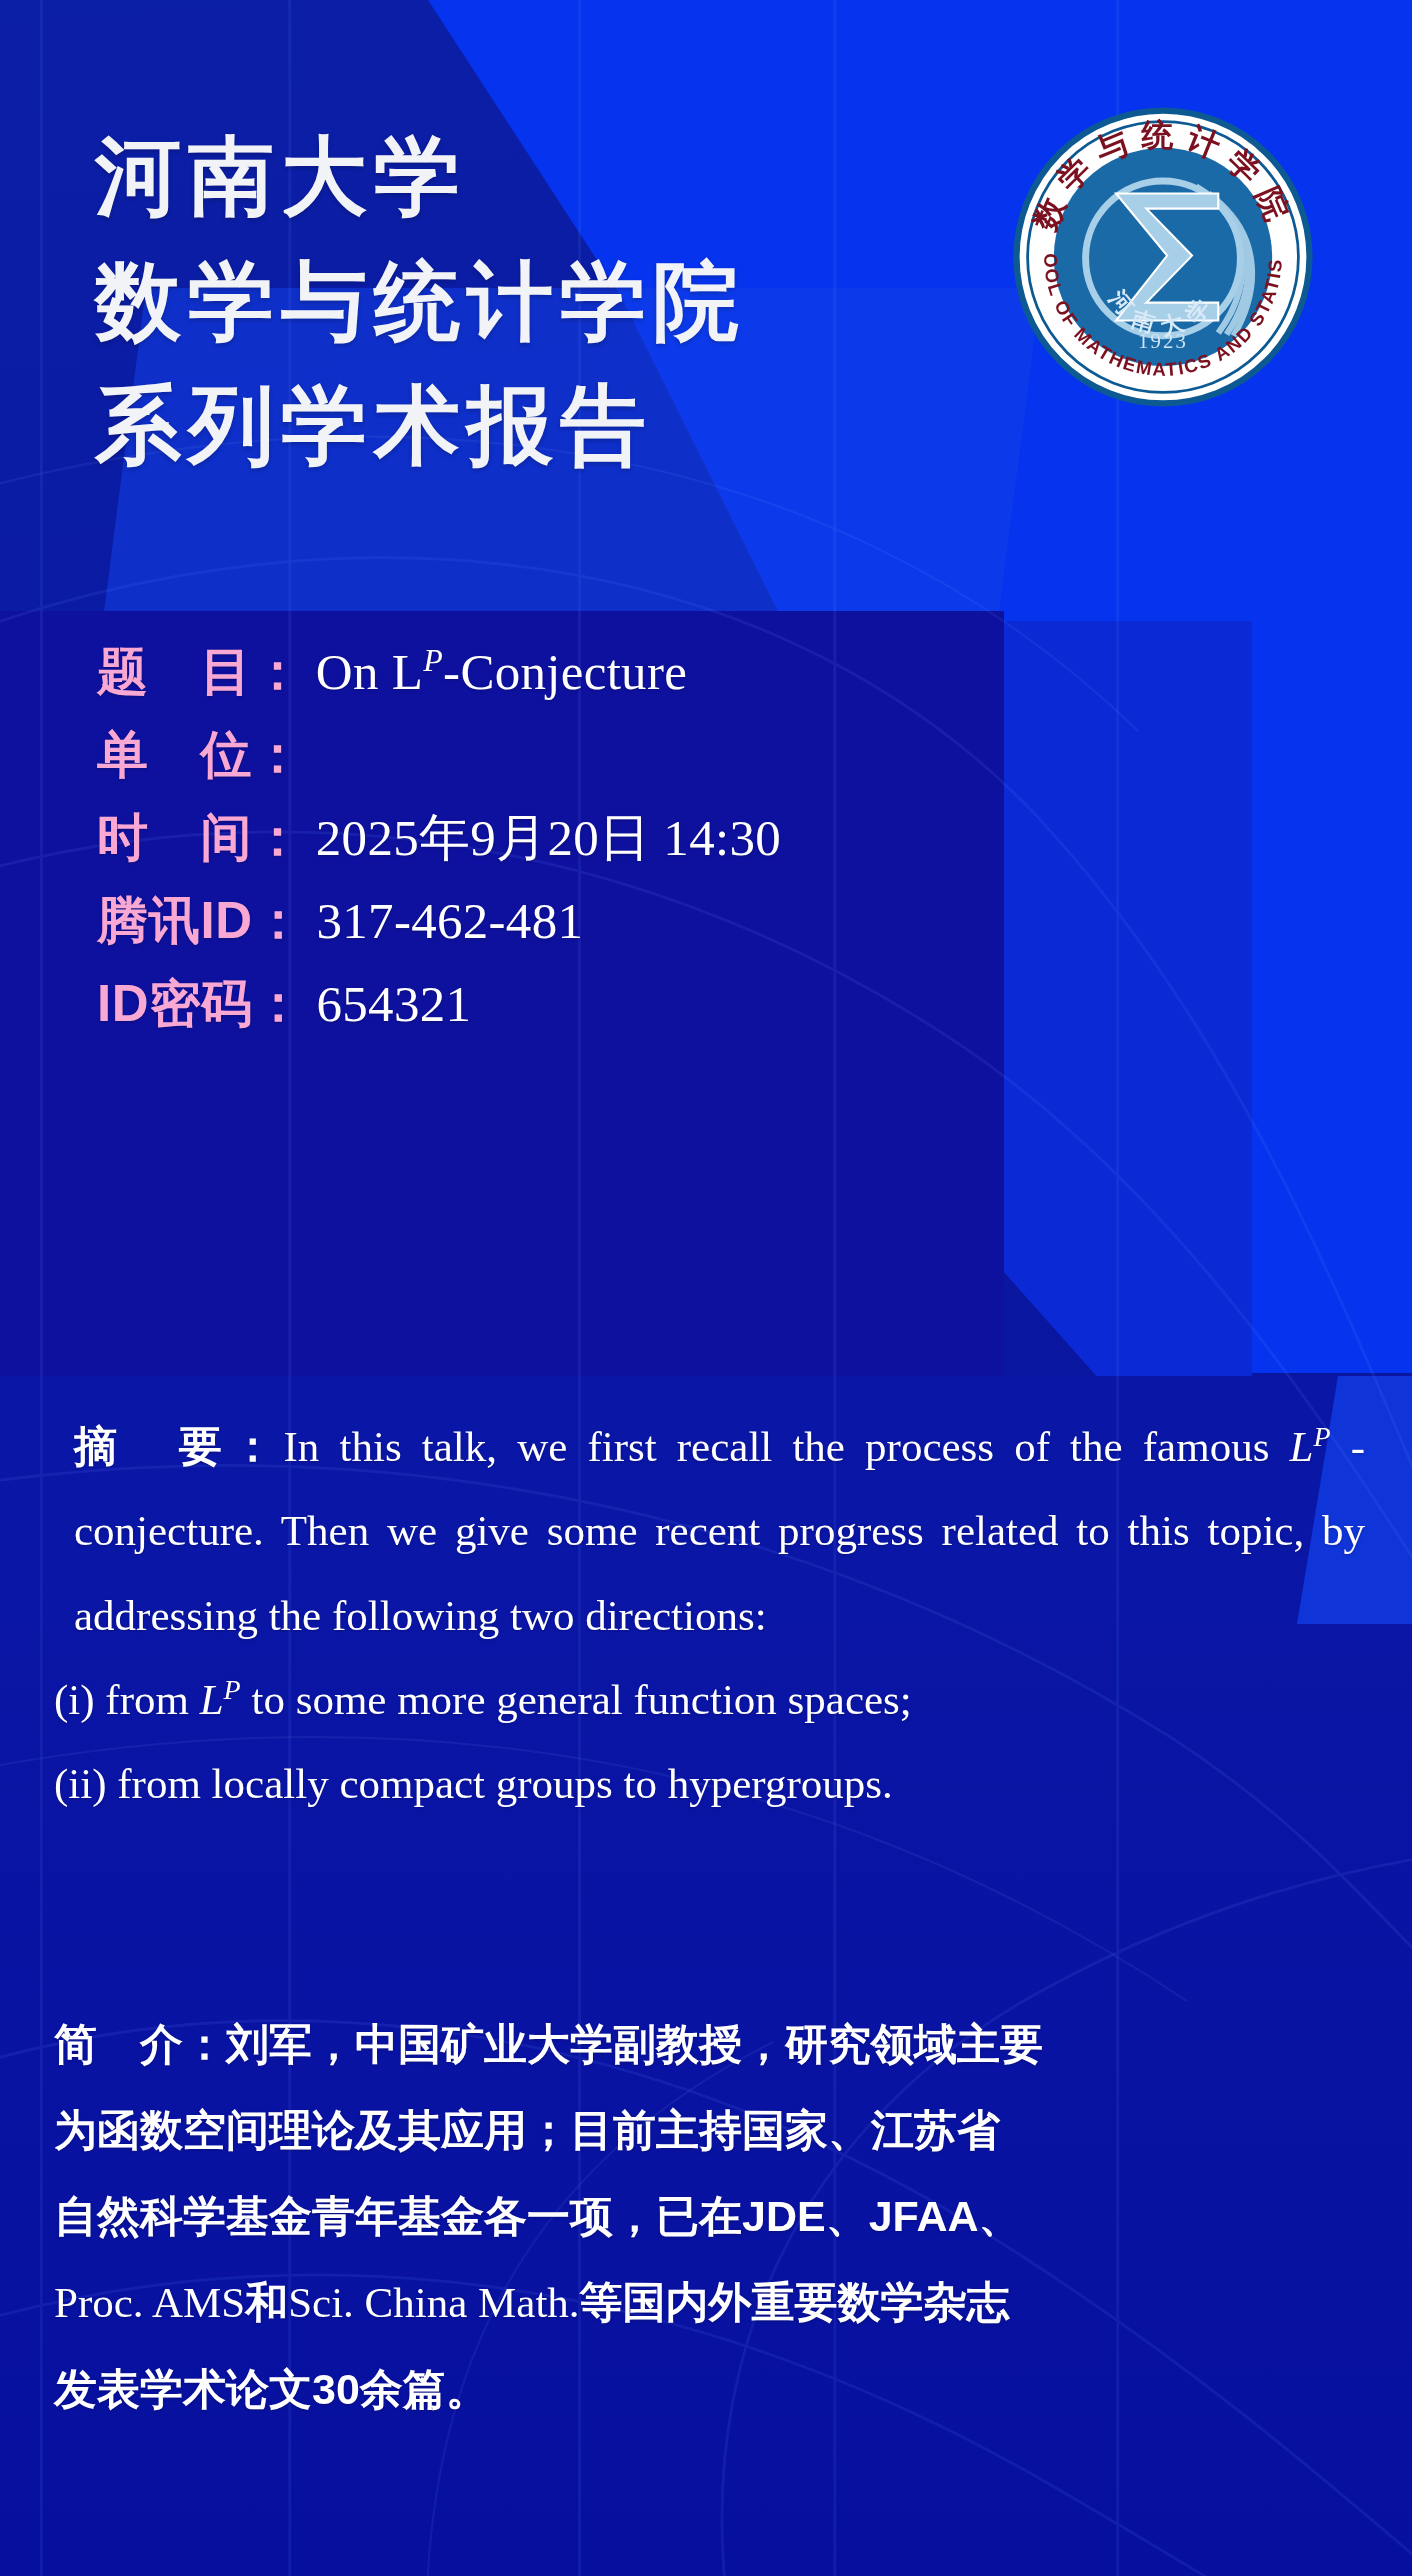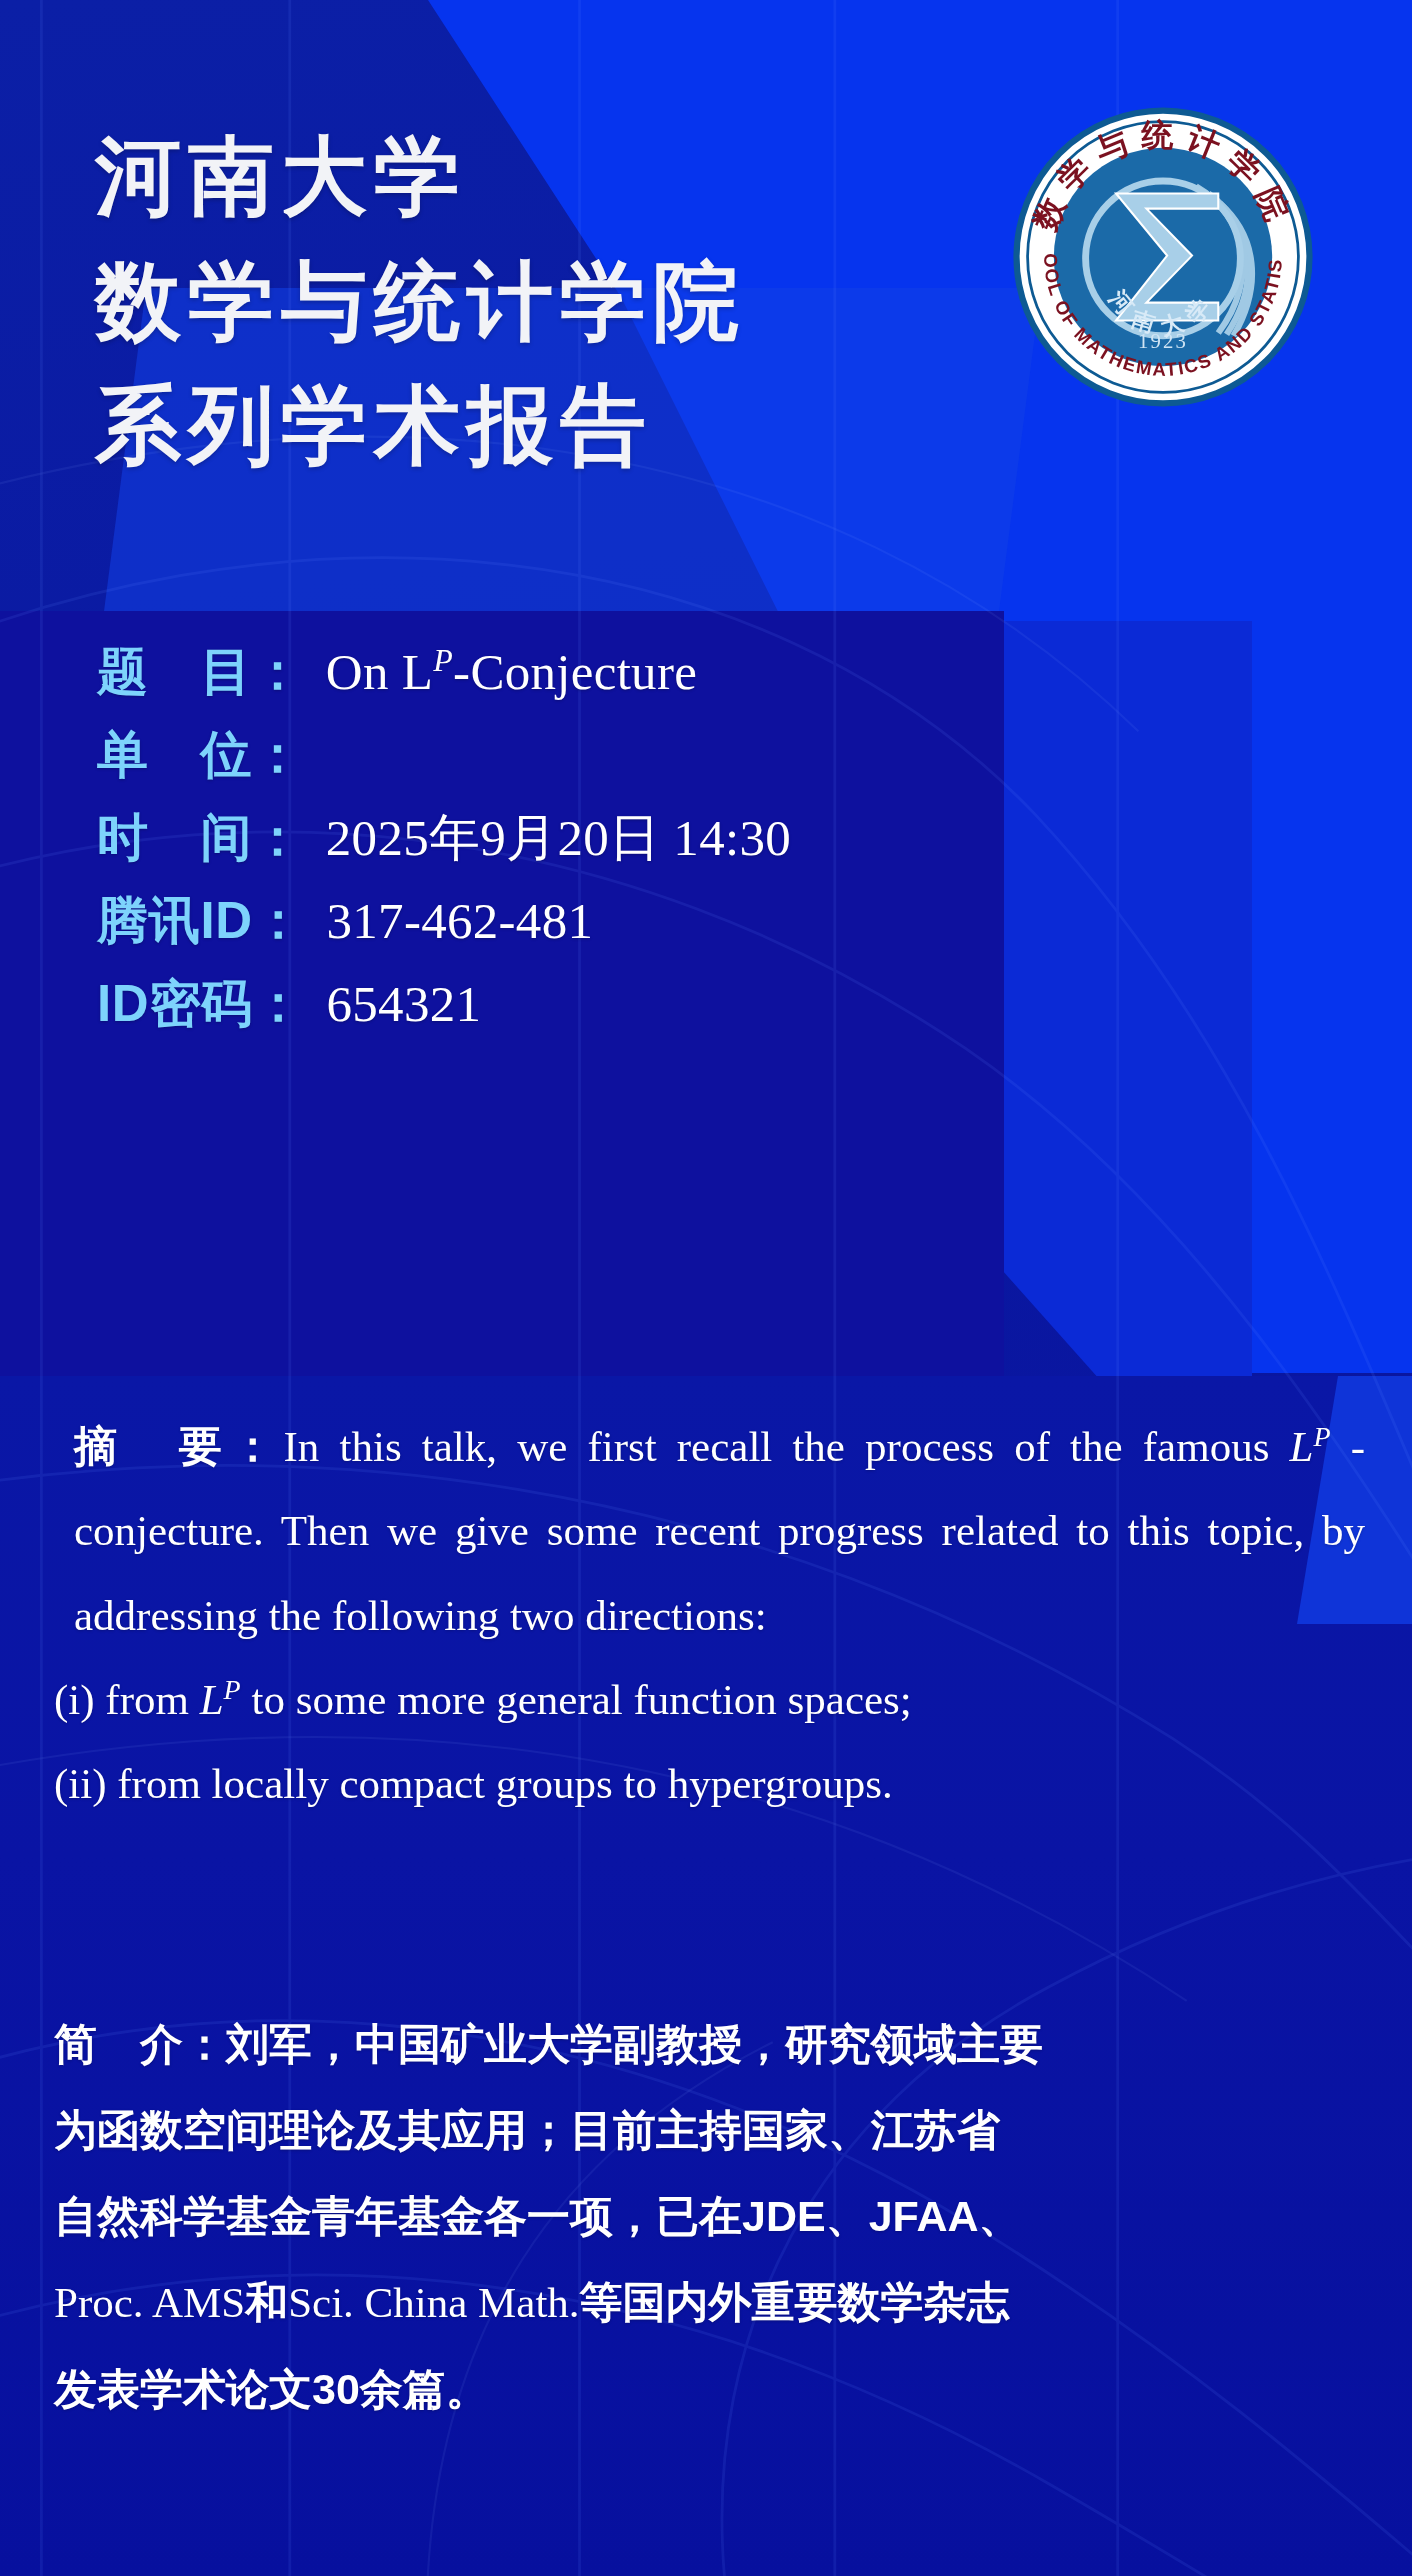--- a/index.html
+++ b/index.html
@@ -105,31 +105,31 @@
   .info-row {
     display: flex;
     align-items: baseline;
     height: 83px;
     white-space: nowrap;
   }
   .info-label {
     font-family: "Liberation Sans", "DejaVu Sans", sans-serif;
     font-weight: 700;
     font-size: 51px;
-    color: #7dd3fc;
+    color: #f9a8d4;
     letter-spacing: 0.7px;
     text-shadow: 0 1.4px 2.8px rgba(0,0,0,.25);
     text-align: right;
   }
   .info-label.wide { letter-spacing: 0; }
   .info-value {
     font-family: "Liberation Serif", "DejaVu Serif", serif;
     font-size: 51px;
     color: #ffffff;
-    margin-left: 22px;
+    margin-left: 12px;
     letter-spacing: 0.3px;
     text-shadow: 0 1.4px 2.8px rgba(0,0,0,.25);
   }
   .info-value .sup {
     font-size: 32px;
     vertical-align: super;
     font-style: italic;
   }
 
   

